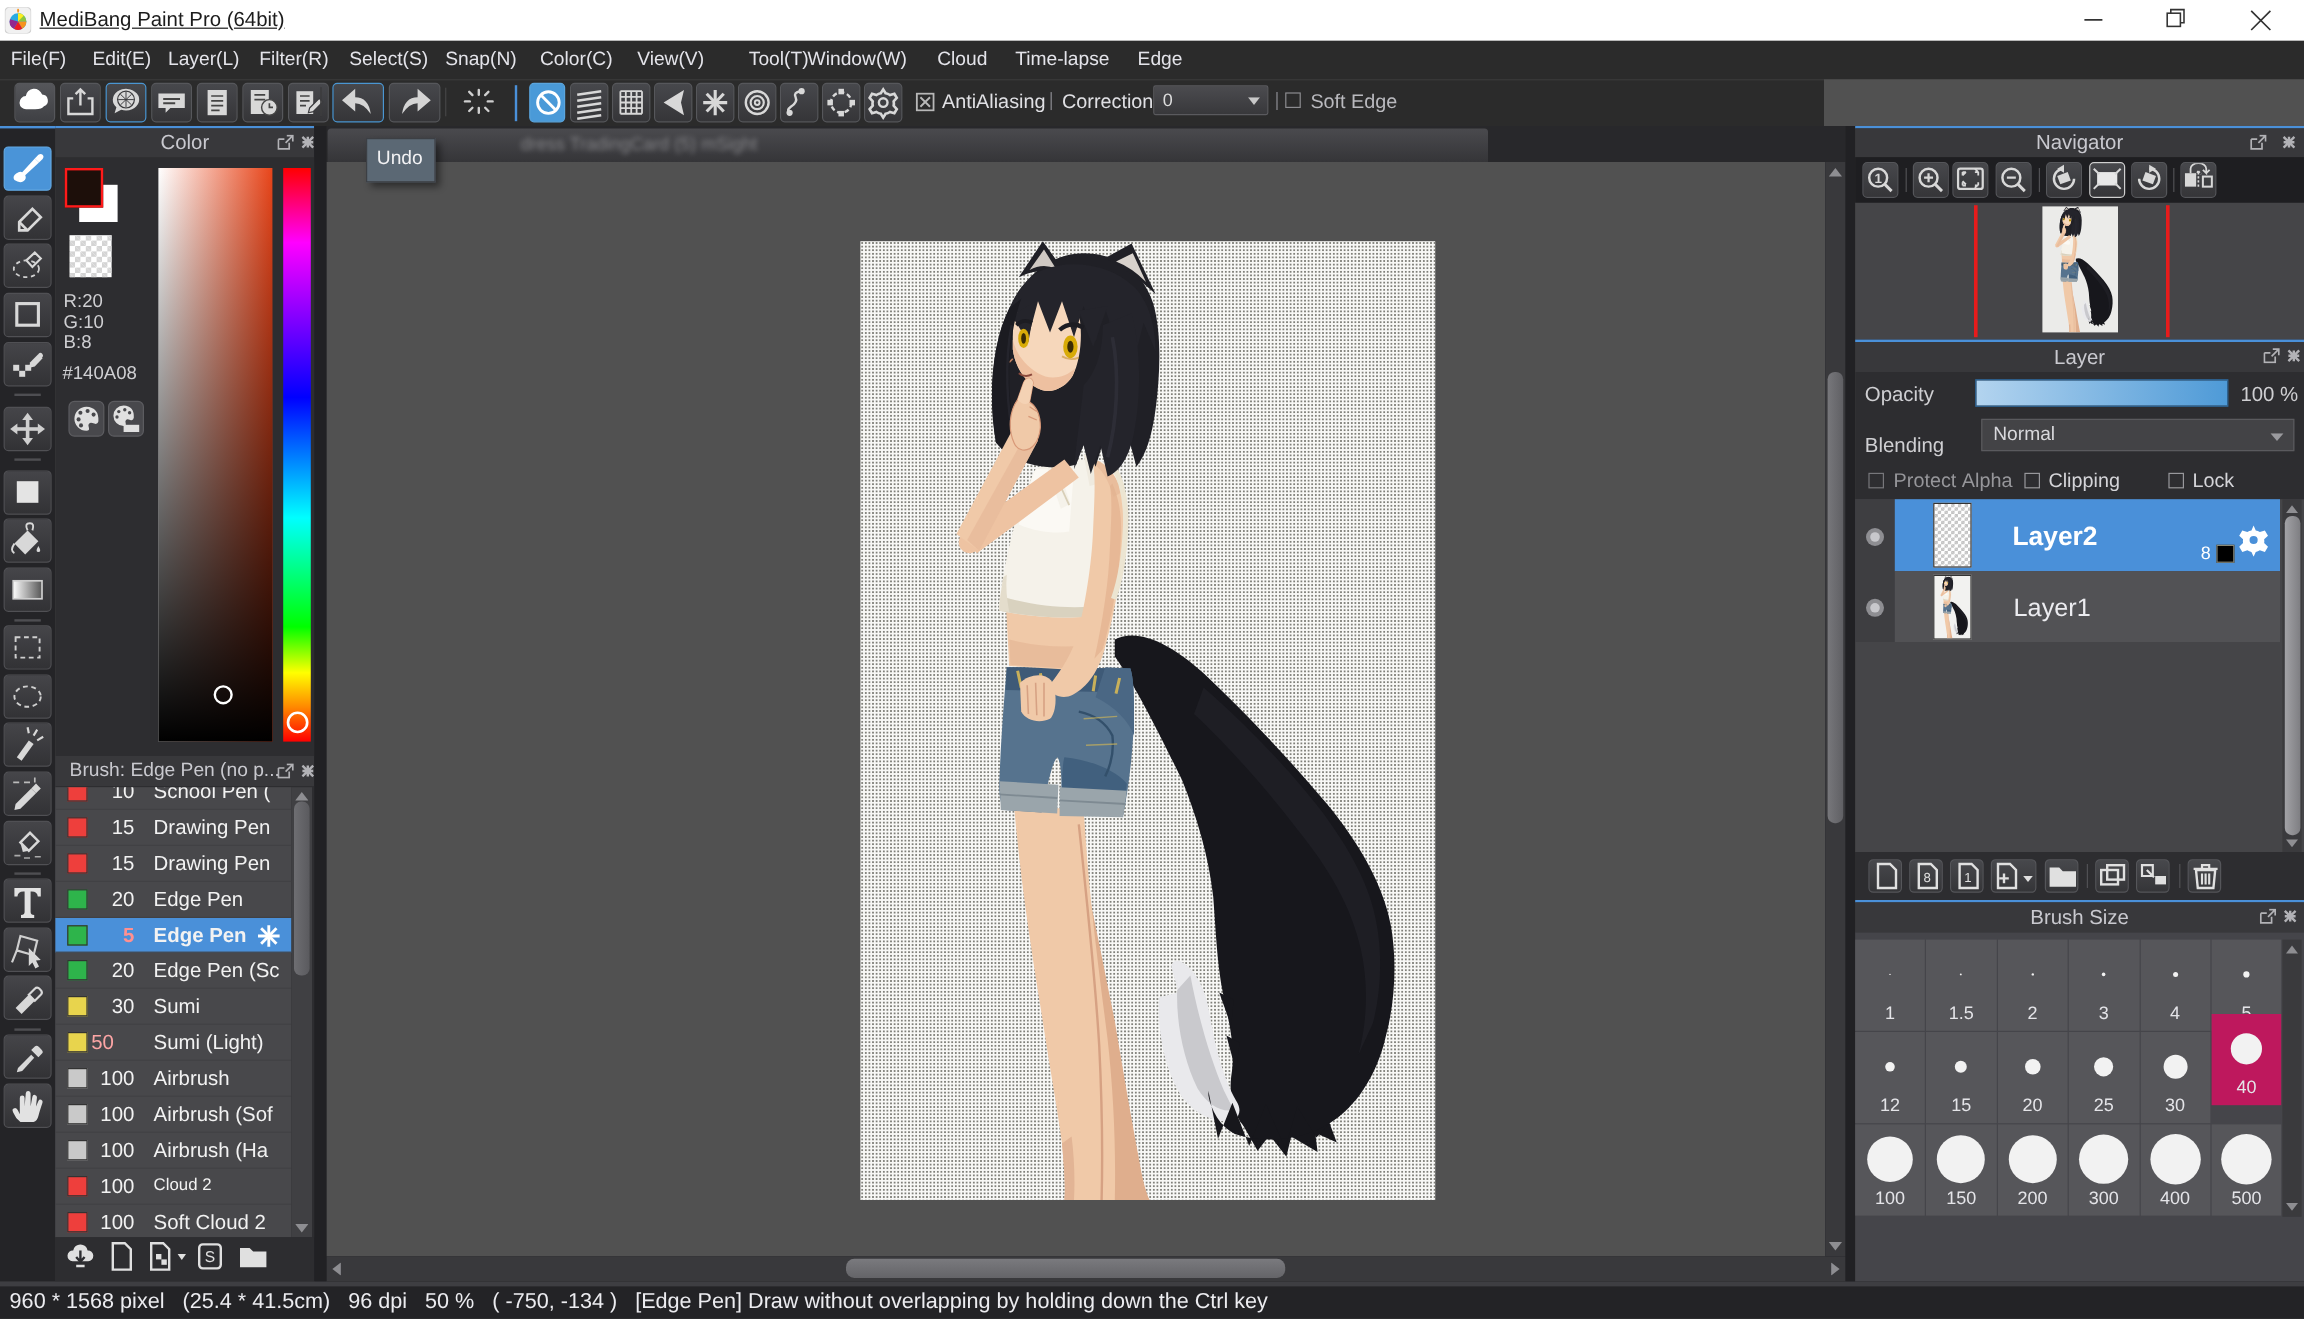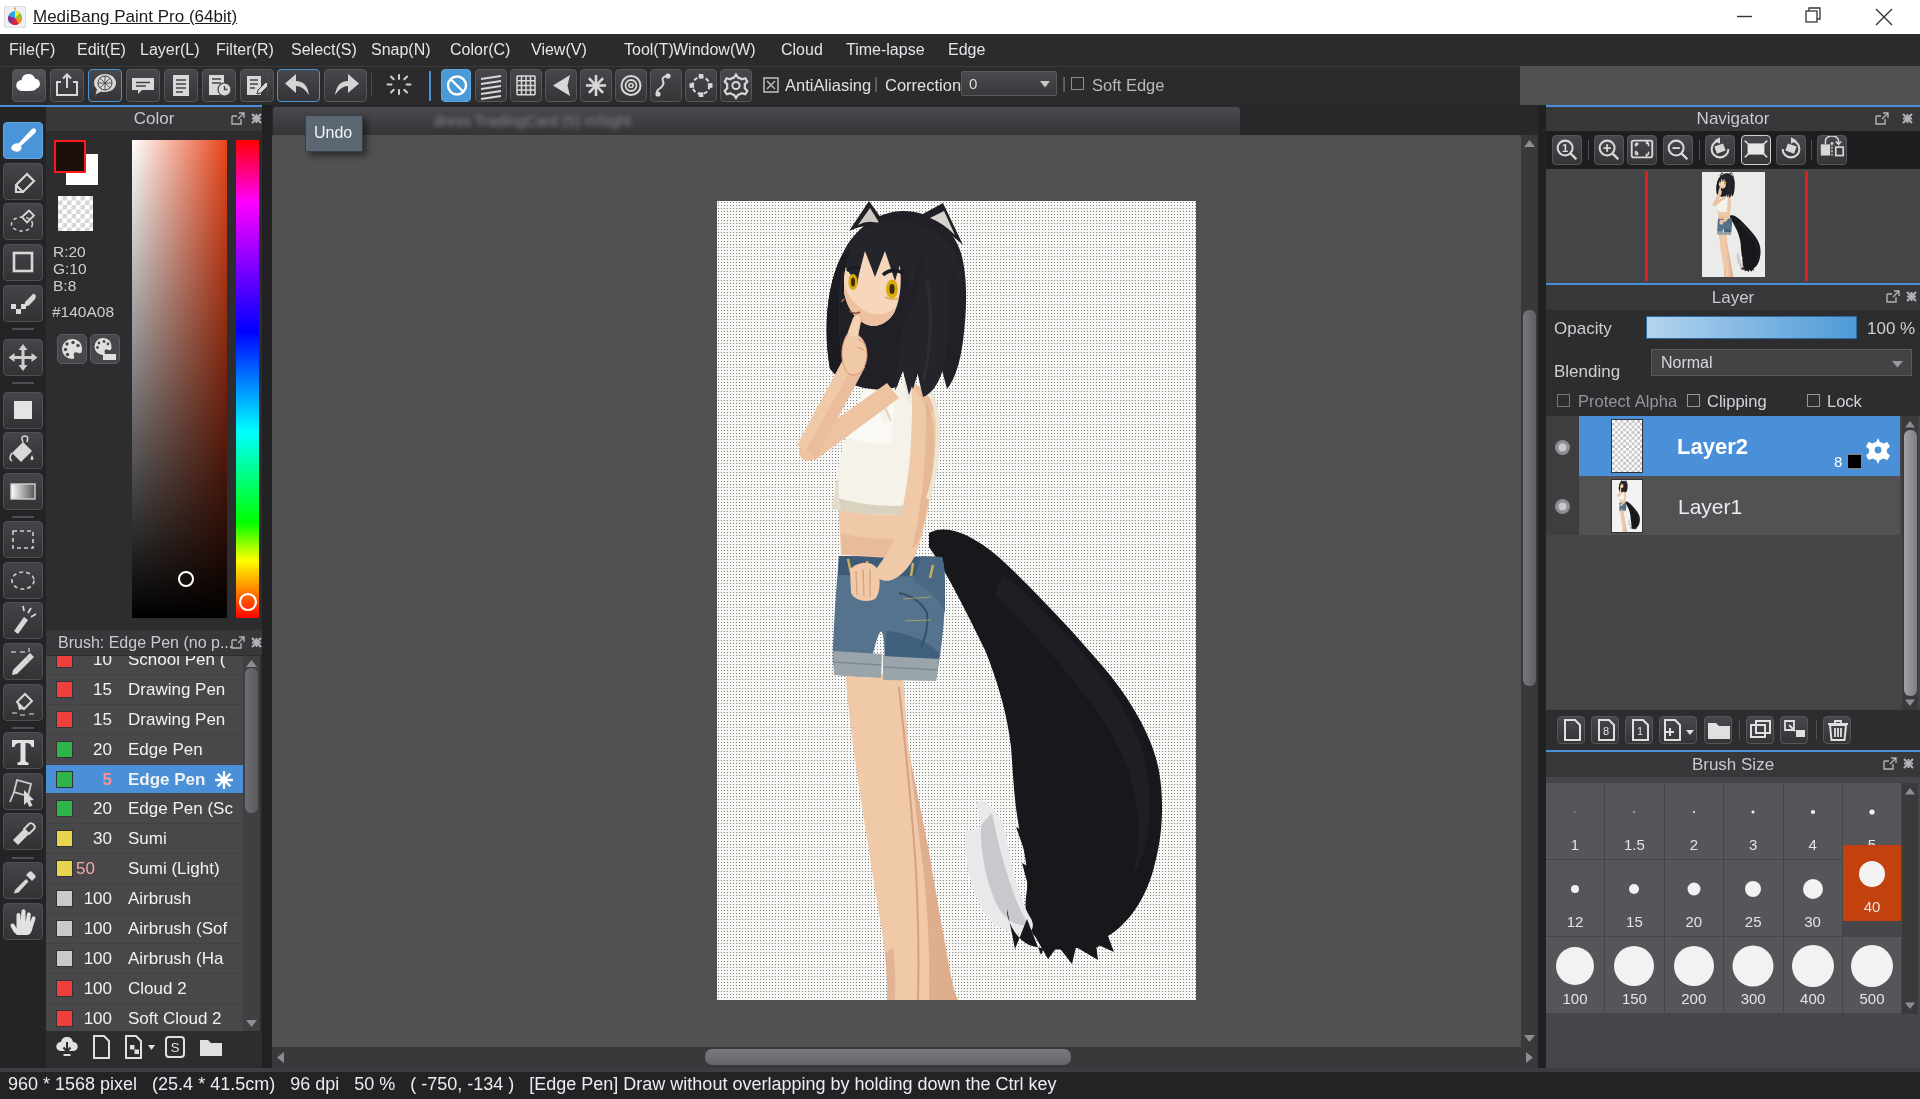--- a/index.html
+++ b/index.html
@@ -499,21 +499,21 @@
           <div style="position:absolute;left:82px;top:5px;font-size:17px;color:#f2f2f2;white-space:nowrap;font-weight:normal;">Airbrush (Sof</div>
         </div>
         <div style="position:relative;width:197px;height:29.9px;background:#48484b;border-bottom:1px solid #414144;">
           <div style="position:absolute;left:10px;top:6px;width:17px;height:17px;background:#c9c9c9;border:1px solid #333;"></div>
           <div style="position:absolute;left:30px;top:5px;width:36px;text-align:right;font-size:17px;color:#f2f2f2;font-weight:normal;">100</div>
           <div style="position:absolute;left:82px;top:5px;font-size:17px;color:#f2f2f2;white-space:nowrap;font-weight:normal;">Airbrush (Ha</div>
         </div>
         <div style="position:relative;width:197px;height:29.9px;background:#48484b;border-bottom:1px solid #414144;">
           <div style="position:absolute;left:10px;top:6px;width:17px;height:17px;background:#ee3f3c;border:1px solid #333;"></div>
           <div style="position:absolute;left:30px;top:5px;width:36px;text-align:right;font-size:17px;color:#f2f2f2;font-weight:normal;">100</div>
-          <div style="position:absolute;left:82px;top:5px;font-size:17px;color:#f2f2f2;white-space:nowrap;font-weight:normal;">Cloud 2</div>
+          <div style="position:absolute;left:82px;top:5px;font-size:14px;color:#f2f2f2;white-space:nowrap;font-weight:normal;">Cloud 2</div>
         </div>
         <div style="position:relative;width:197px;height:29.9px;background:#48484b;border-bottom:1px solid #414144;">
           <div style="position:absolute;left:10px;top:6px;width:17px;height:17px;background:#ee3f3c;border:1px solid #333;"></div>
           <div style="position:absolute;left:30px;top:5px;width:36px;text-align:right;font-size:17px;color:#f2f2f2;font-weight:normal;">100</div>
           <div style="position:absolute;left:82px;top:5px;font-size:17px;color:#f2f2f2;white-space:nowrap;font-weight:normal;">Soft Cloud 2</div>
         </div>
       </div>
   </div>
 
   <div class="abs" style="left:197px;top:26px;width:17px;height:375px;background:#404043;">
@@ -914,21 +914,21 @@
           <circle cx="29" cy="29" r="8" fill="#f2f2f2"></circle>
         </svg>
         <div style="position:absolute;left:0;top:53px;width:58px;text-align:center;font-size:15px;color:#e4e4e8;">25</div>
       </div>
       <div style="position:absolute;left:237.6px;top:77px;width:58.4px;height:76px;background:#56565a;">
         <svg width="58" height="54" style="position:absolute;left:0;top:0;">
           <circle cx="29" cy="29" r="10" fill="#f2f2f2"></circle>
         </svg>
         <div style="position:absolute;left:0;top:53px;width:58px;text-align:center;font-size:15px;color:#e4e4e8;">30</div>
       </div>
-      <div style="position:absolute;left:297px;top:62px;width:58.4px;height:76px;background:#c2410c;">
+      <div style="position:absolute;left:297px;top:62px;width:58.4px;height:76px;background:#be185d;">
         <svg width="58" height="54" style="position:absolute;left:0;top:0;">
           <circle cx="29" cy="29" r="13" fill="#f2f2f2"></circle>
         </svg>
         <div style="position:absolute;left:0;top:53px;width:58px;text-align:center;font-size:15px;color:#e4e4e8;">40</div>
       </div>
       <div style="position:absolute;left:0px;top:154px;width:58.4px;height:76px;background:#56565a;">
         <svg width="58" height="54" style="position:absolute;left:0;top:0;">
           <circle cx="29" cy="29" r="19" fill="#f2f2f2"></circle>
         </svg>
         <div style="position:absolute;left:0;top:53px;width:58px;text-align:center;font-size:15px;color:#e4e4e8;">100</div>

